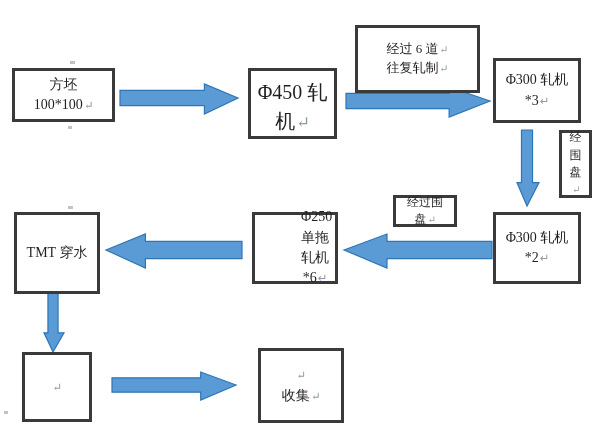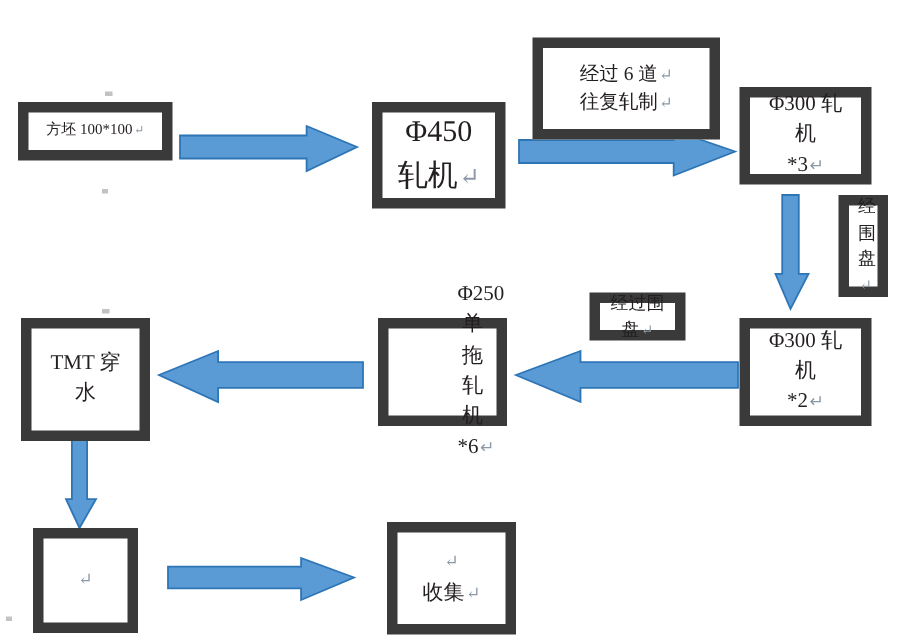--- a/index.html
+++ b/index.html
@@ -13,21 +13,21 @@
   #canvas {
     position: relative;
     width: 610px;
     height: 425px;
     background: #ffffff;
     overflow: hidden;
   }
   .box {
     position: absolute;
     box-sizing: border-box;
-    border: 7px solid #8b5cf6;
+    border: 3px solid #8b5cf6;
     background: #ffffff;
     color: #231f20;
     font-family: "Liberation Serif", "DejaVu Serif", serif;
     display: flex;
     flex-direction: column;
     justify-content: center;
     line-height: 1.45;
     white-space: pre-wrap;
   }
   .box .ln {
@@ -99,21 +99,21 @@
     <div class="arrow" style="left: 42px; top: 288px; width: 24px; height: 66px;">
       <svg viewBox="0 0 24 66" preserveAspectRatio="none">
         <polygon points="5.94,2 16.06,2 16.06,44.8 22,44.8 11,64 2,44.8 5.94,44.8" fill="#5B9BD5" stroke="#2E75B6" stroke-width="1.2" stroke-linejoin="miter"></polygon>
       </svg>
     </div>
     <div class="arrow" style="left: 110px; top: 370px; width: 128px; height: 32px;">
       <svg viewBox="0 0 128 32" preserveAspectRatio="none">
         <polygon points="2,7.800000000000001 90.72,7.800000000000001 90.72,2 126,15 90.72,30 90.72,22.2 2,22.2" fill="#5B9BD5" stroke="#2E75B6" stroke-width="1.2" stroke-linejoin="miter"></polygon>
       </svg>
     </div>
-    <div class="box t-center" style="left: 12px; top: 68px; width: 103px; height: 39px; font-size: 10px; border-color: rgb(58, 58, 58); color: rgb(35, 31, 32);"><span class="ln"><span>方坯 100*100</span><span class="pilcrow" style="color: rgb(140, 154, 168);">↵</span></span></div>
+    <div class="box t-center" style="left: 12px; top: 68px; width: 103px; height: 54px; font-size: 14px; border-color: rgb(58, 58, 58); color: rgb(35, 31, 32);"><span class="ln"><span>方坯 100*100</span><span class="pilcrow" style="color: rgb(140, 154, 168);">↵</span></span></div>
     <div class="box t-center" style="left: 248px; top: 68px; width: 89px; height: 71px; font-size: 20px; border-color: rgb(58, 58, 58); color: rgb(35, 31, 32); justify-content: flex-end;"><span class="ln"><span>Φ450 轧机</span><span class="pilcrow" style="color: rgb(140, 154, 168);">↵</span></span></div>
     <div class="box t-center" style="left: 355px; top: 25px; width: 125px; height: 68px; font-size: 13px; border-color: rgb(58, 58, 58); color: rgb(35, 31, 32);"><span class="ln"><span>经过 6 道</span><span class="pilcrow" style="color: rgb(140, 154, 168);">↵</span></span><span class="ln"><span>往复轧制</span><span class="pilcrow" style="color: rgb(140, 154, 168);">↵</span></span></div>
     <div class="box t-left" style="left: 493px; top: 58px; width: 88px; height: 65px; font-size: 14px; border-color: rgb(58, 58, 58); color: rgb(35, 31, 32);"><span class="ln"><span>Φ300 轧机</span></span><span class="ln"><span>*3</span><span class="pilcrow" style="color: rgb(140, 154, 168);">↵</span></span></div>
     <div class="box t-center" style="left: 559px; top: 130px; width: 33px; height: 68px; font-size: 12px; border-color: rgb(58, 58, 58); color: rgb(35, 31, 32);"><span class="ln"><span>经</span></span><span class="ln"><span>围</span></span><span class="ln"><span>盘</span><span class="pilcrow" style="color: rgb(140, 154, 168);">↵</span></span></div>
     <div class="box t-left" style="left: 493px; top: 212px; width: 88px; height: 72px; font-size: 14px; border-color: rgb(58, 58, 58); color: rgb(35, 31, 32);"><span class="ln"><span>Φ300 轧机</span></span><span class="ln"><span>*2</span><span class="pilcrow" style="color: rgb(140, 154, 168);">↵</span></span></div>
     <div class="box t-center" style="left: 393px; top: 195px; width: 64px; height: 32px; font-size: 12px; border-color: rgb(58, 58, 58); color: rgb(35, 31, 32);"><span class="ln"><span>经过围盘</span><span class="pilcrow" style="color: rgb(140, 154, 168);">↵</span></span></div>
     <div class="box t-left" style="left: 252px; top: 212px; width: 86px; height: 72px; font-size: 14px; border-color: rgb(58, 58, 58); color: rgb(35, 31, 32); padding-left: 40px;"><span class="ln"><span>Φ250 单拖</span></span><span class="ln"><span>轧机*6</span><span class="pilcrow" style="color: rgb(140, 154, 168);">↵</span></span></div>
     <div class="box t-left" style="left: 14px; top: 212px; width: 86px; height: 82px; font-size: 14px; border-color: rgb(58, 58, 58); color: rgb(35, 31, 32);"><span class="ln"><span>TMT 穿水</span></span></div>
     <div class="box t-center" style="left: 22px; top: 352px; width: 70px; height: 70px; font-size: 14px; border-color: rgb(58, 58, 58); color: rgb(35, 31, 32);"><span class="ln"><span></span><span class="pilcrow-only" style="color: rgb(140, 154, 168);">↵</span></span></div>
     <div class="box t-center" style="left: 258px; top: 348px; width: 86px; height: 75px; font-size: 14px; border-color: rgb(58, 58, 58); color: rgb(35, 31, 32);"><span class="ln"><span></span><span class="pilcrow-only" style="color: rgb(140, 154, 168);">↵</span></span><span class="ln"><span>收集</span><span class="pilcrow" style="color: rgb(140, 154, 168);">↵</span></span></div>

